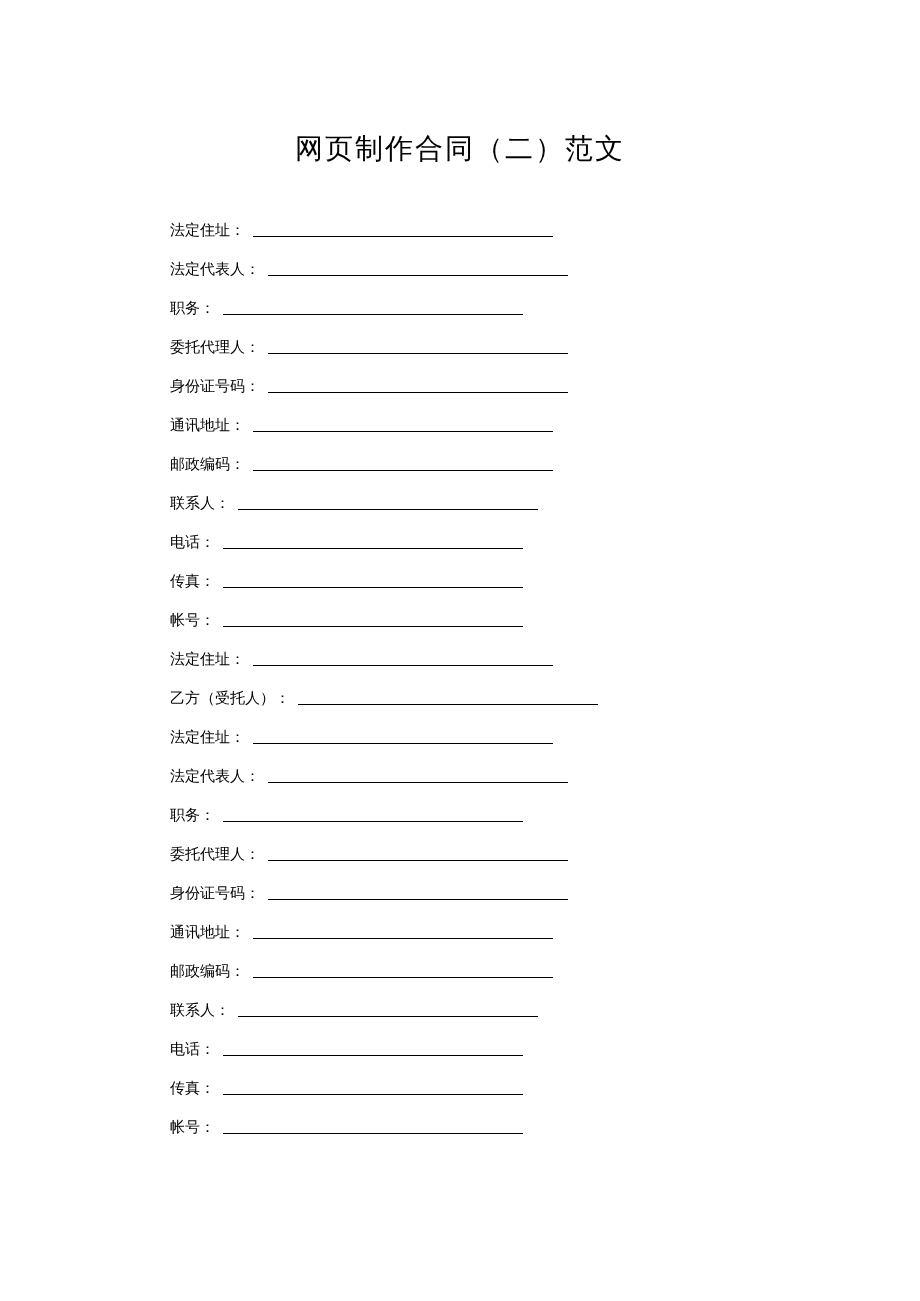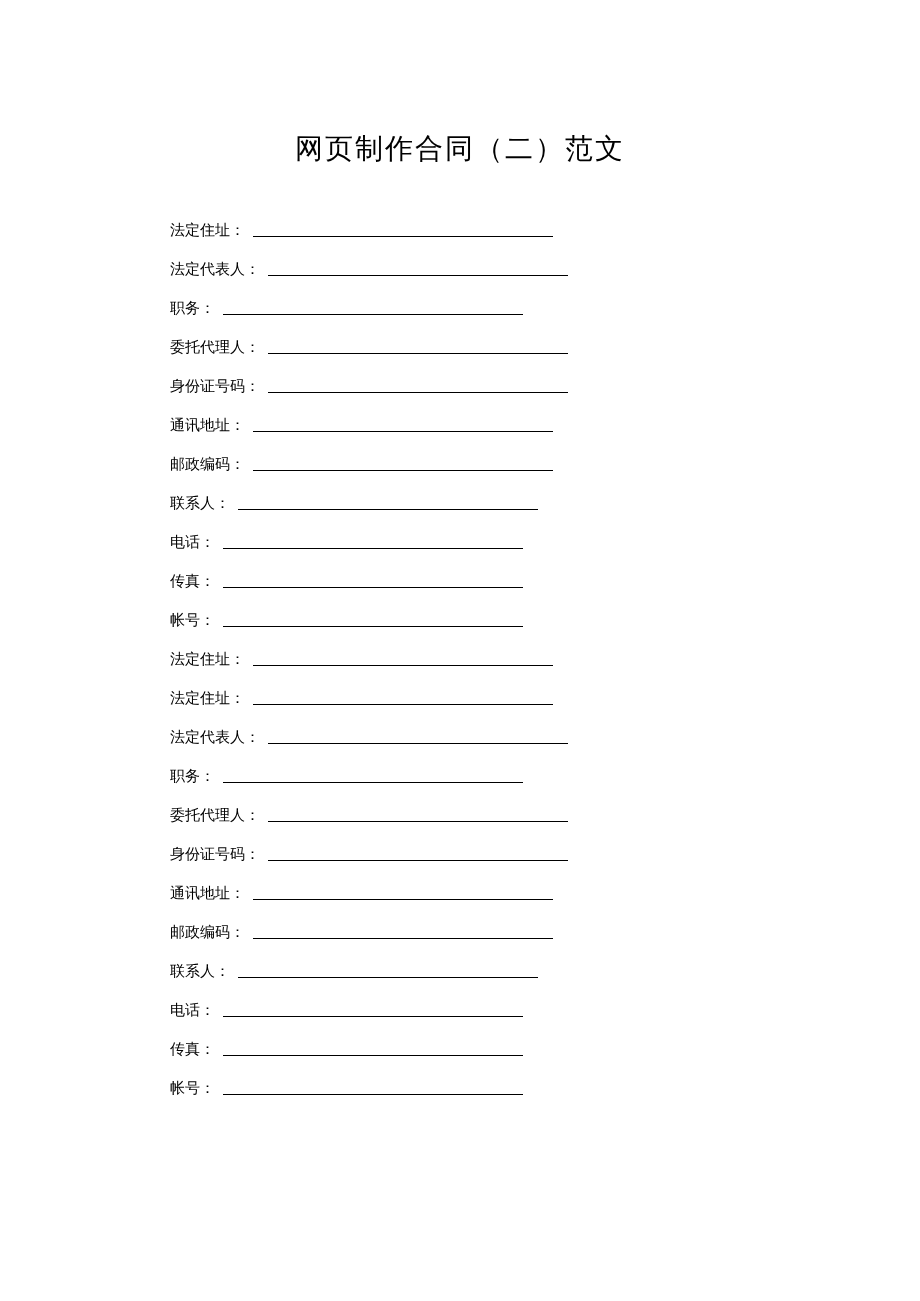--- a/index.html
+++ b/index.html
@@ -93,20 +93,24 @@
     </div>
     <div class="field-row">
       <span class="field-label">帐号：</span>
       <span class="field-line"></span>
     </div>
     <div class="field-row">
       <span class="field-label">法定住址：</span>
       <span class="field-line"></span>
     </div>
     <div class="field-row">
+      <span class="field-label">乙方（受托人）：</span>
+      <span class="field-line"></span>
+    </div>
+    <div class="field-row">
       <span class="field-label">法定住址：</span>
       <span class="field-line"></span>
     </div>
     <div class="field-row">
       <span class="field-label">法定代表人：</span>
       <span class="field-line"></span>
     </div>
     <div class="field-row">
       <span class="field-label">职务：</span>
       <span class="field-line"></span>

